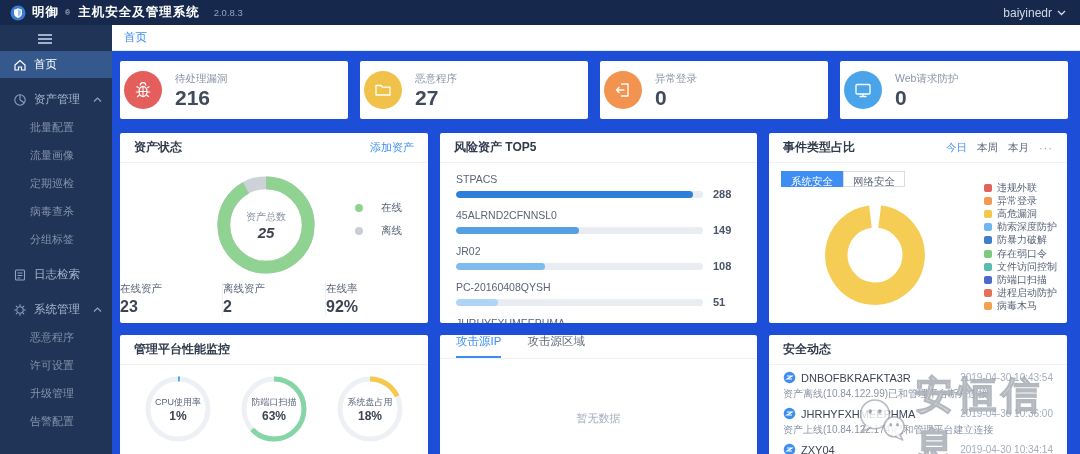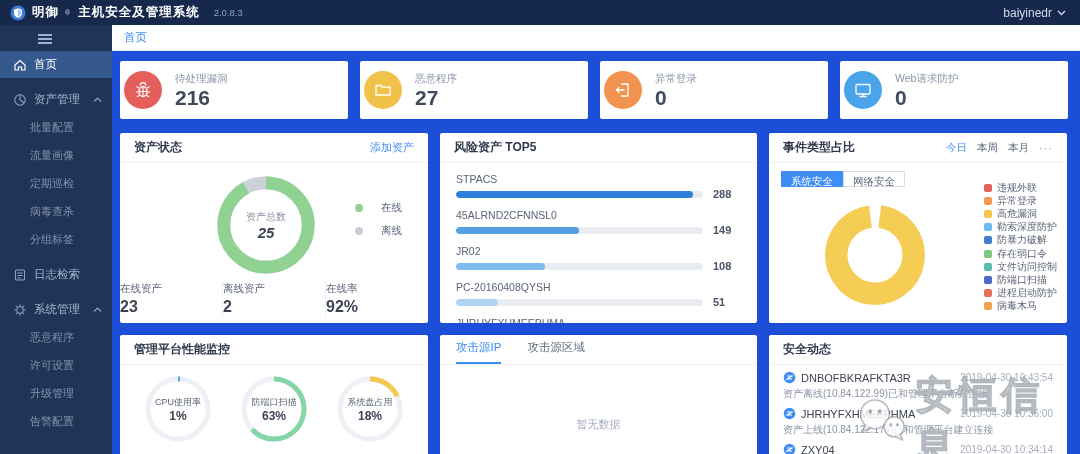--- a/index.html
+++ b/index.html
@@ -100,21 +100,21 @@
   .gauges { display:flex; justify-content:space-around; }
   .gauge { position:relative; width:72px; height:72px; }
   .gauge svg { width:72px; height:72px; }
   .gauge .gtxt { position:absolute; inset:0; display:flex; flex-direction:column; align-items:center; justify-content:center; }
   .gauge .gl { font-size:9px; color:#5a6478; }
   .gauge .gv { font-size:12px; font-weight:700; color:#3c4353; }
   .netline { margin-top:8px; padding-left:6px; font-size:10.5px; color:#5a6478; }
   .netline b { font-weight:400; color:#5a6478; margin-right:10px; }
 
   
-  .atk-head { height:30px; display:flex; align-items:flex-end; gap:26px; padding:0 16px; border-bottom:1px solid #f0f2f6; }
+  .atk-head { height:24px; display:flex; align-items:flex-end; gap:26px; padding:0 16px; border-bottom:1px solid #f0f2f6; }
   .atk-tab { font-size:11.5px; color:#606a7b; padding-bottom:7px; border-bottom:2px solid transparent; cursor:pointer; }
   .atk-tab.active { color:#3d8df5; border-bottom-color:#3d8df5; }
   .atk-empty { height:118px; display:flex; align-items:center; justify-content:center; font-size:11px; color:#a5adbd; }
 
   
   .feed-body { padding:6px 14px 0; }
   .feed-item { margin-bottom:6px; }
   .feed-top { display:flex; align-items:center; }
   .feed-ic { width:13px; height:13px; margin-right:5px; flex:0 0 13px; }
   .feed-name { font-size:11px; color:#3c4353; }

